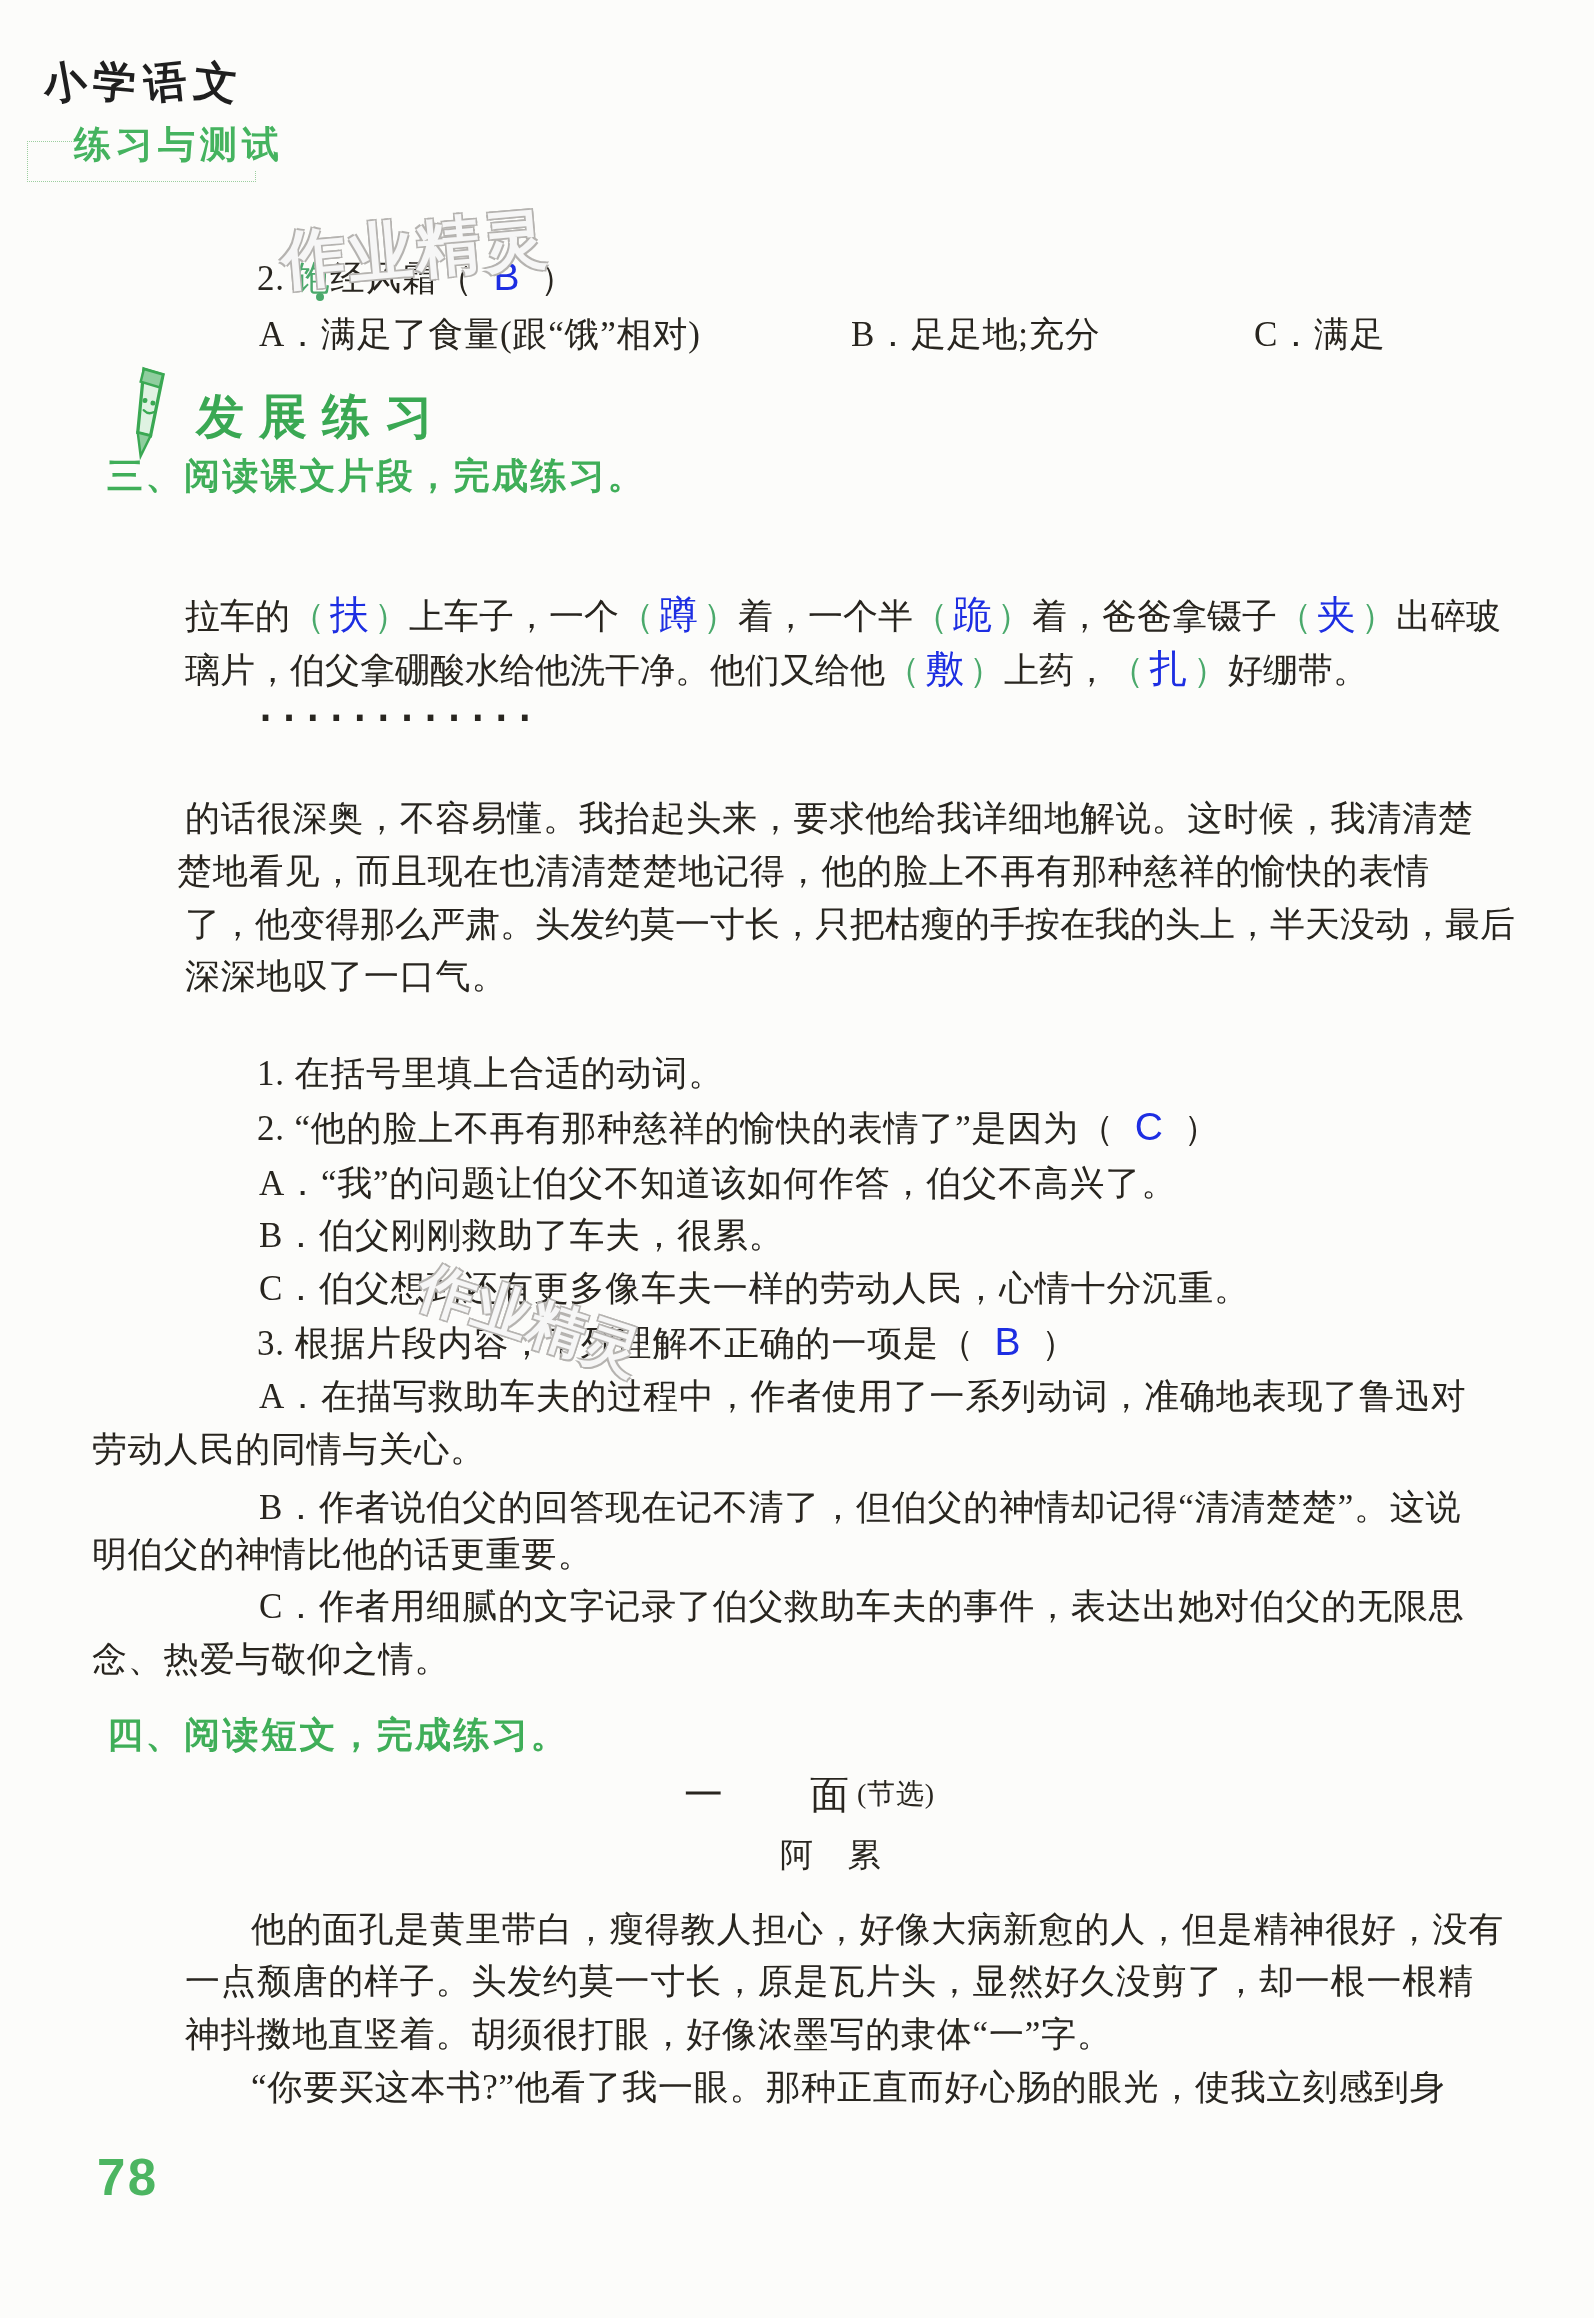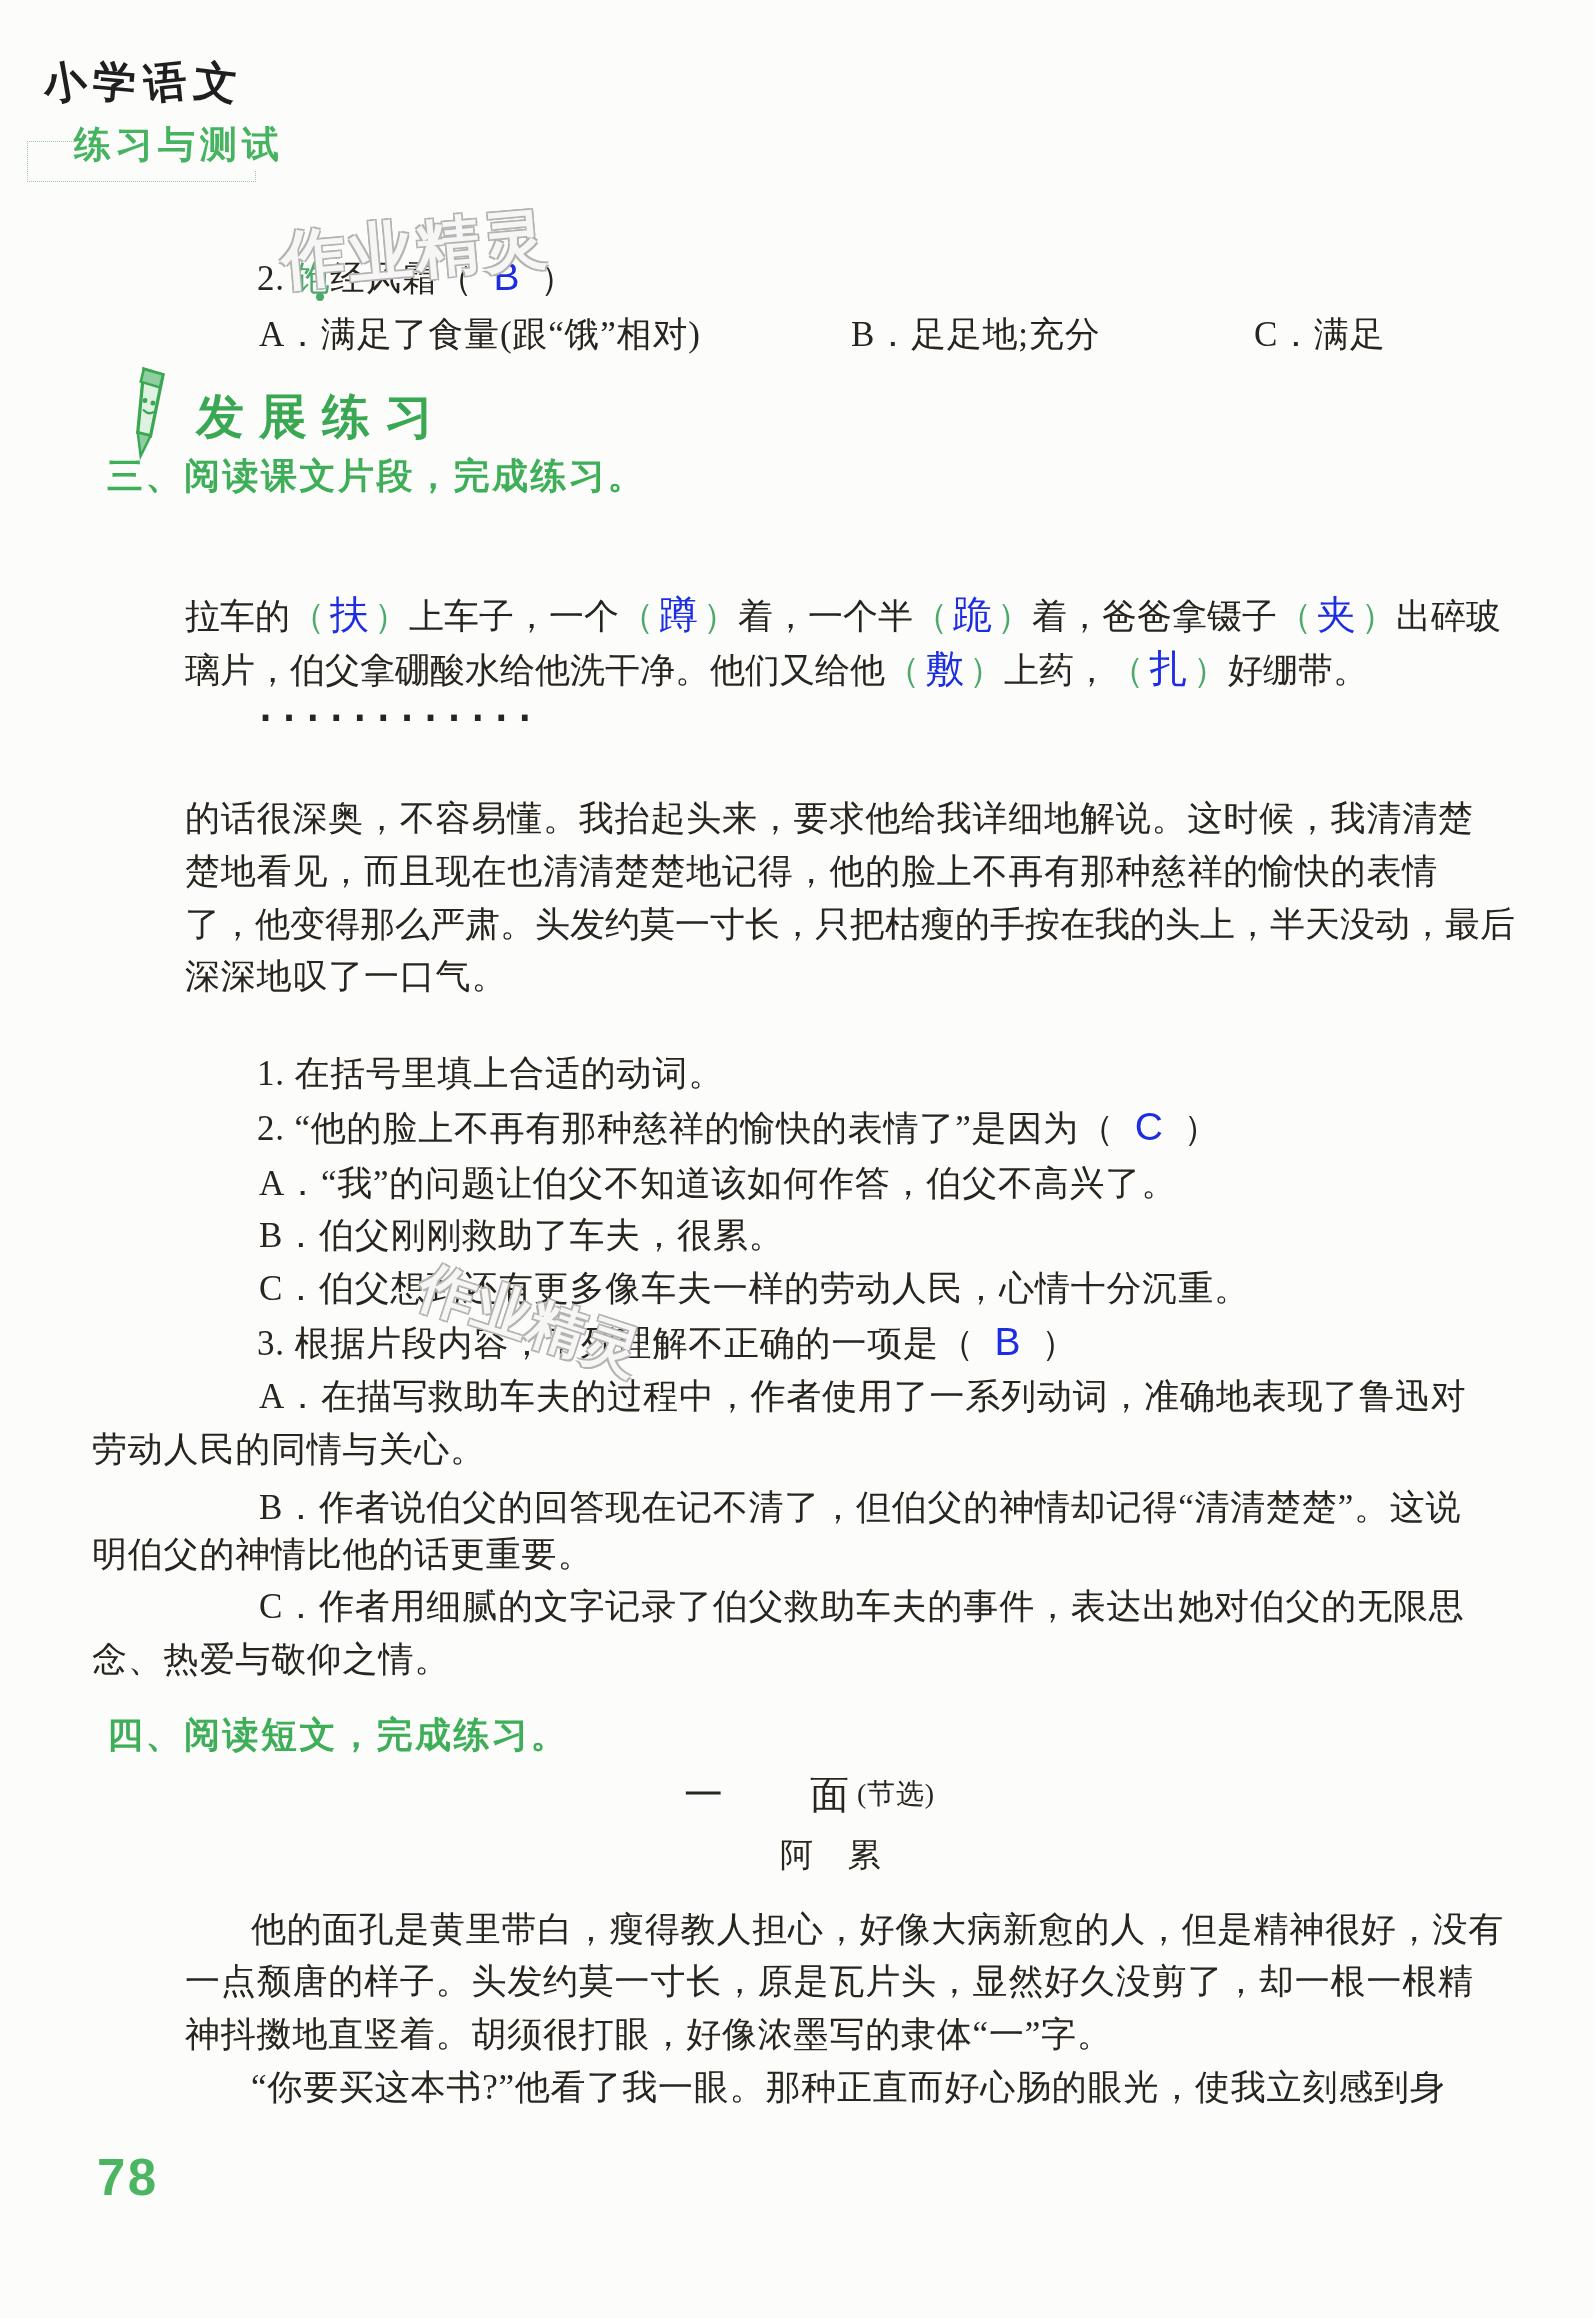--- a/index.html
+++ b/index.html
@@ -71,21 +71,21 @@
   </div>
   <div class="dev-title">发展练习</div>
 
   <div class="hdr" style="left:107px;top:452px;">三、阅读课文片段，完成练习。</div>
 
   <div class="t" style="left:185px;top:593px;letter-spacing:0;"><span class="seg-k">拉车的</span><span class="seg-g">（</span><span class="seg-b">扶</span><span class="seg-g">）</span><span class="seg-k">上车子，一个</span><span class="seg-g">（</span><span class="seg-b">蹲</span><span class="seg-g">）</span><span class="seg-k">着，一个半</span><span class="seg-g">（</span><span class="seg-b">跪</span><span class="seg-g">）</span><span class="seg-k">着，爸爸拿镊子</span><span class="seg-g">（</span><span class="seg-b">夹</span><span class="seg-g">）</span><span class="seg-k">出碎玻</span></div>
   <div class="t" style="left:185px;top:647px;letter-spacing:0;"><span class="seg-k">璃片，伯父拿硼酸水给他洗干净。他们又给他</span><span class="seg-g">（</span><span class="seg-b">敷</span><span class="seg-g">）</span><span class="seg-k">上药，</span><span class="seg-g">（</span><span class="seg-b">扎</span><span class="seg-g">）</span><span class="seg-k">好绷带。</span></div>
   <div class="t dots-line" style="left:255px;top:689px;">............</div>
 
   <div class="t" style="left:185px;top:799px;">的话很深奥，不容易懂。我抬起头来，要求他给我详细地解说。这时候，我清清楚</div>
-  <div class="t" style="left:185px;top:852px;">楚地看见，而且现在也清清楚楚地记得，他的脸上不再有那种慈祥的愉快的表情</div>
+  <div class="t" style="left:177px;top:852px;">楚地看见，而且现在也清清楚楚地记得，他的脸上不再有那种慈祥的愉快的表情</div>
   <div class="t" style="left:185px;top:905px;letter-spacing:0;">了，他变得那么严肃。头发约莫一寸长，只把枯瘦的手按在我的头上，半天没动，最后</div>
   <div class="t" style="left:185px;top:957px;">深深地叹了一口气。</div>
 
   <div class="t" style="left:257px;top:1054px;">1. 在括号里填上合适的动词。</div>
   <div class="t" style="left:257px;top:1105px;"><span class="seg-k">2. “他的脸上不再有那种慈祥的愉快的表情了”是因为（</span><span class="seg-bw">C</span><span class="seg-k">）</span></div>
   <div class="t" style="left:259px;top:1164px;">A．“我”的问题让伯父不知道该如何作答，伯父不高兴了。</div>
   <div class="t" style="left:259px;top:1216px;">B．伯父刚刚救助了车夫，很累。</div>
   <div class="t" style="left:259px;top:1269px;">C．伯父想到还有更多像车夫一样的劳动人民，心情十分沉重。</div>
   <div class="t" style="left:257px;top:1320px;"><span class="seg-k">3. 根据片段内容，下列理解不正确的一项是（</span><span class="seg-bw">B</span><span class="seg-k">）</span></div>
   <div class="t" style="left:259px;top:1377px;">A．在描写救助车夫的过程中，作者使用了一系列动词，准确地表现了鲁迅对</div>

